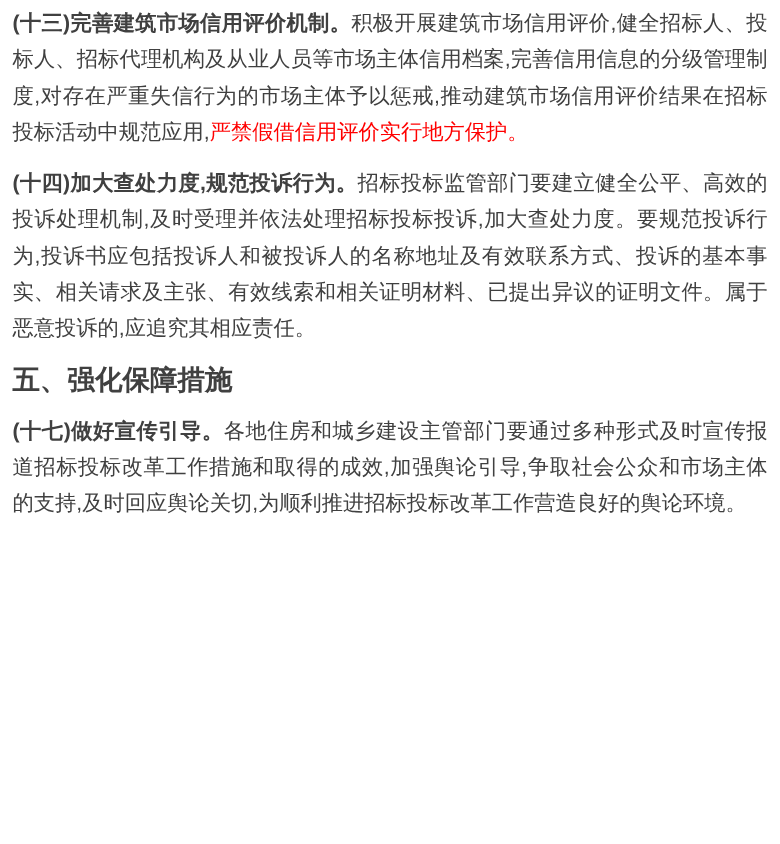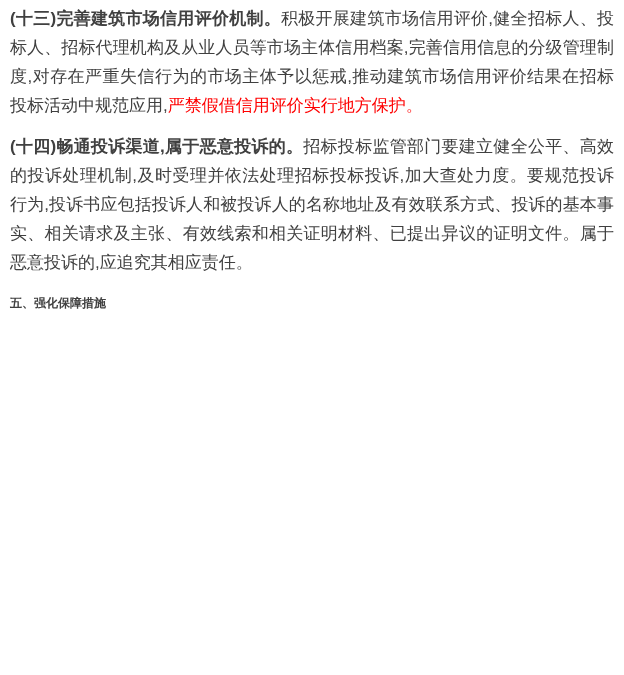--- a/index.html
+++ b/index.html
@@ -28,33 +28,34 @@
     word-break: break-all;
   }
   .lead-bold {
     font-weight: bold;
   }
   .red-emphasis {
     color: var(--accent-red, #ff0000);
   }
   .section-heading {
     margin: 0 0 12px 0;
-    font-size: 12px;
+    font-size: 22px;
     line-height: 29px;
     font-weight: bold;
     text-align: left;
   }
 </style>
 </head>
 <body style="background: rgb(255, 255, 255);">
 
 <div class="doc">
 
   <p class="para"><span class="lead-bold">(十三)完善建筑市场信用评价机制。</span><span>积极开展建筑市场信用评价,健全招标人、投标人、招标代理机构及从业人员等市场主体信用档案,完善信用信息的分级管理制度,对存在严重失信行为的市场主体予以惩戒,推动建筑市场信用评价结果在招标投标活动中规范应用,</span><span class="red-emphasis">严禁假借信用评价实行地方保护。</span></p>
 
-  <p class="para"><span class="lead-bold">(十四)畅通投诉渠道,属于恶意投诉的。</span><span>招标投标监管部门要建立健全公平、高效的投诉处理机制,及时受理并依法处理招标投标投诉,加大查处力度。要规范投诉行为,投诉书应包括投诉人和被投诉人的名称地址及有效联系方式、投诉的基本事实、相关请求及主张、有效线索和相关证明材料、已提出异议的证明文件。属于恶意投诉的,应追究其相应责任。</span></p>
+  <p class="para"><span class="lead-bold">(十四)加大查处力度,规范投诉行为。</span><span>招标投标监管部门要建立健全公平、高效的投诉处理机制,及时受理并依法处理招标投标投诉,加大查处力度。要规范投诉行为,投诉书应包括投诉人和被投诉人的名称地址及有效联系方式、投诉的基本事实、相关请求及主张、有效线索和相关证明材料、已提出异议的证明文件。属于恶意投诉的,应追究其相应责任。</span></p>
 
   <p class="section-heading"><span>五、强化保障措施</span></p>
 
 
 
+  <p class="para"><span class="lead-bold">(十七)做好宣传引导。</span><span>各地住房和城乡建设主管部门要通过多种形式及时宣传报道招标投标改革工作措施和取得的成效,加强舆论引导,争取社会公众和市场主体的支持,及时回应舆论关切,为顺利推进招标投标改革工作营造良好的舆论环境。</span></p>
 
 </div>
 
 </body></html>

